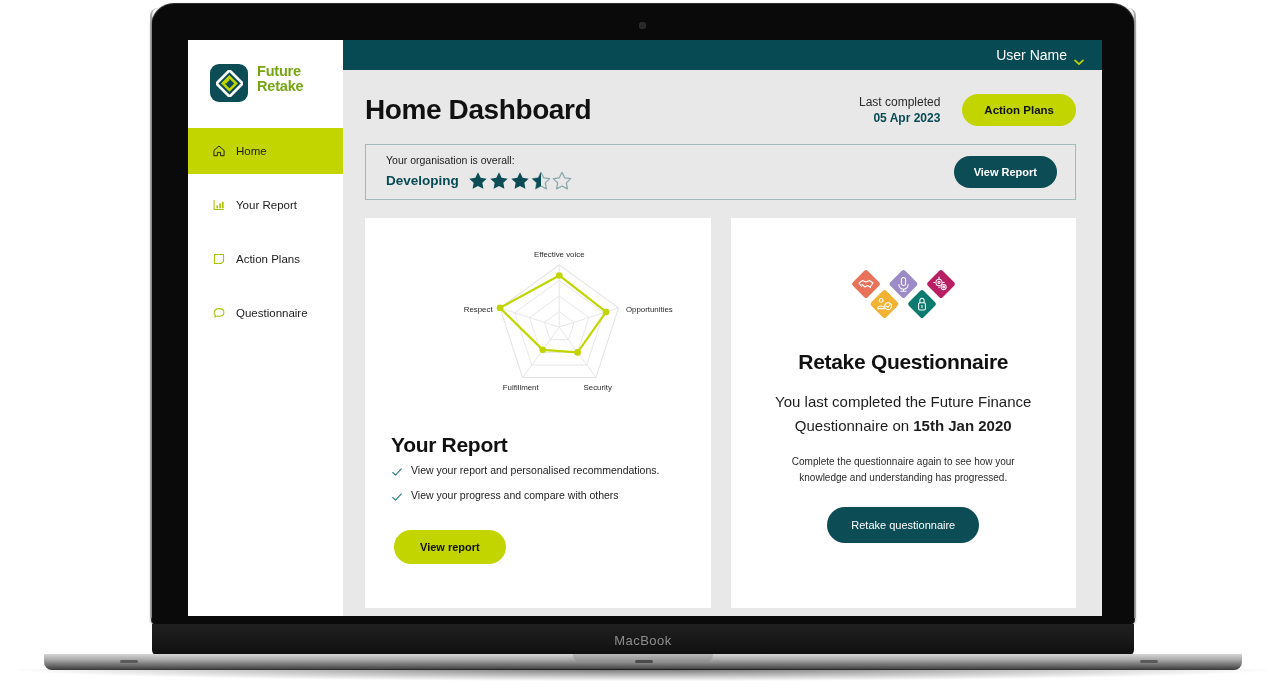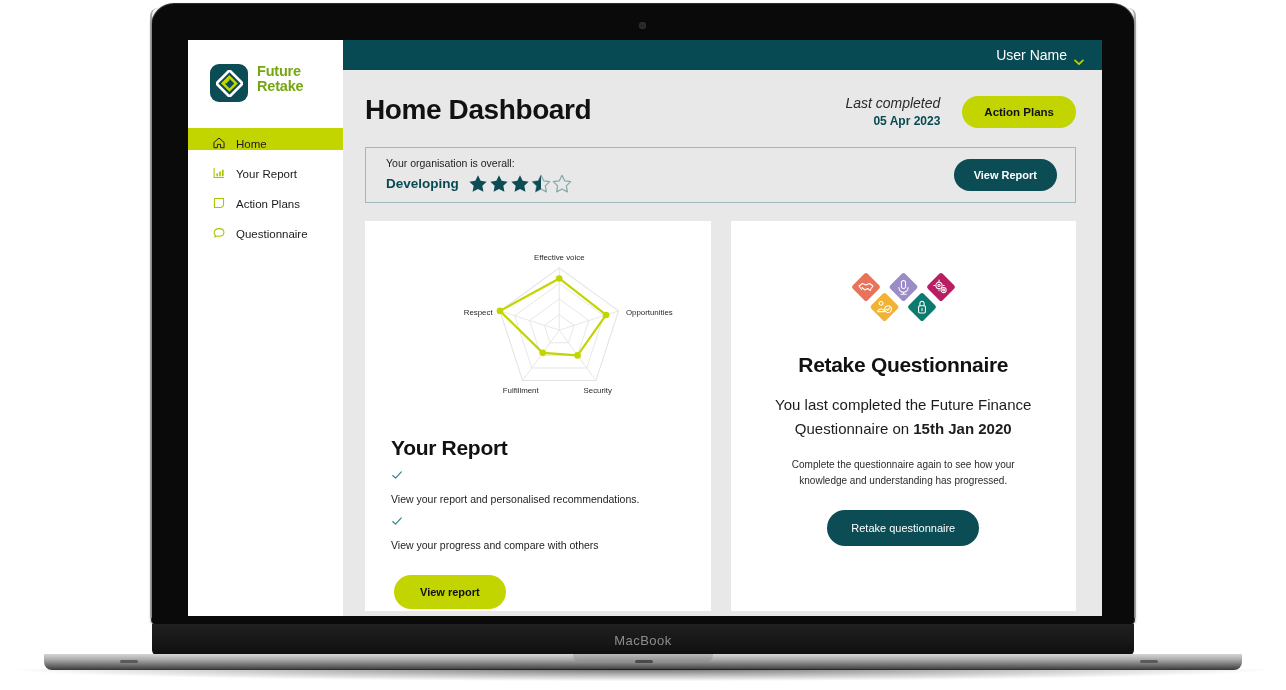--- a/index.html
+++ b/index.html
@@ -94,22 +94,22 @@
   #brand-mark {
     width: 38px; height: 38px; border-radius: 9px;
     background: #0c4c55; flex: 0 0 38px;
     display: flex; align-items: center; justify-content: center;
   }
   #brand-text { line-height: 1.06; }
   .brand-line { font-size: 14.5px; font-weight: bold; color: #76a612; letter-spacing: -.2px; }
 
   #sidebar-nav { margin-top: 26px; }
   .nav-item {
-    display: flex; align-items: flex-end; gap: 10px;
-    height: 22px; padding-left: 24px; margin-bottom: 0;
+    display: flex; align-items: center; gap: 10px;
+    height: 46px; padding-left: 24px; margin-bottom: 0;
     cursor: pointer;
   }
   .nav-item + .nav-item { margin-top: 8px; }
   .nav-item.active { background: #c2d500; }
   .nav-label { font-size: 11.5px; color: #1b1b1b; }
   .nav-icon { width: 14px; height: 14px; flex: 0 0 14px; display:flex; align-items:center; justify-content:center;}
 
   #content { flex: 1 1 auto; display: flex; flex-direction: column; min-width: 0; }
 
   #topbar {
@@ -120,21 +120,21 @@
   #user-menu { display: flex; align-items: center; gap: 7px; cursor: pointer; }
   #user-name { color: #ffffff; font-size: 14px; }
   #user-chevron { width: 10px; height: 7px; }
 
   #page-body { flex: 1 1 auto; padding: 18px 26px 0 22px; overflow: hidden; }
 
   #page-head { display: flex; align-items: flex-start; justify-content: space-between; }
   #page-title { font-size: 28px; font-weight: bold; color: #111111; letter-spacing: -.4px; margin-top: 6px; text-align: right;}
   #head-right { display: flex; align-items: center; gap: 22px; padding-top: 6px; }
   #completed-block { text-align: right; line-height: 1.35; }
-  #completed-label { font-size: 14px; color: #2a2a2a; font-style: italic; }
+  #completed-label { font-size: 12px; color: #2a2a2a; }
   #completed-date { font-size: 12px; font-weight: bold; color: #084a54; }
   #action-plans-button {
     background: #c2d500; color: #111111;
     border: none; border-radius: 18px;
     font-size: 11.5px; font-weight: bold;
     padding: 10px 22px; cursor: pointer;
     font-family: "Liberation Sans", sans-serif;
   }
 
   #rating-bar {
@@ -155,21 +155,21 @@
     font-family: "Liberation Sans", sans-serif;
   }
 
   #cards { display: flex; gap: 20px; margin-top: 18px; }
   .card { background: #ffffff; flex: 1 1 0; height: 390px; overflow: hidden; }
 
   
   #radar-wrap { height: 215px; display:flex; align-items:center; justify-content:center; padding-top: 6px; margin-left: 43px;}
   #report-body { padding: 0 26px; }
   #report-heading { font-size: 21px; font-weight: bold; color: #111111; letter-spacing: -.3px; }
-  .bullet-row { display: flex; align-items: flex-start; gap: 8px; margin-top: 7px; flex-direction: column; }
+  .bullet-row { display: flex; align-items: flex-start; gap: 8px; margin-top: 7px; }
   .bullet-text { font-size: 10.5px; color: #1d1d1d; line-height: 1.25; }
   #view-report-button {
     margin-top: 23px; margin-left: 3px;
     background: #c2d500; color: #111111; border: none;
     border-radius: 18px; font-size: 11px; font-weight: bold;
     padding: 11px 26px; cursor: pointer;
     font-family: "Liberation Sans", sans-serif;
   }
 
   

